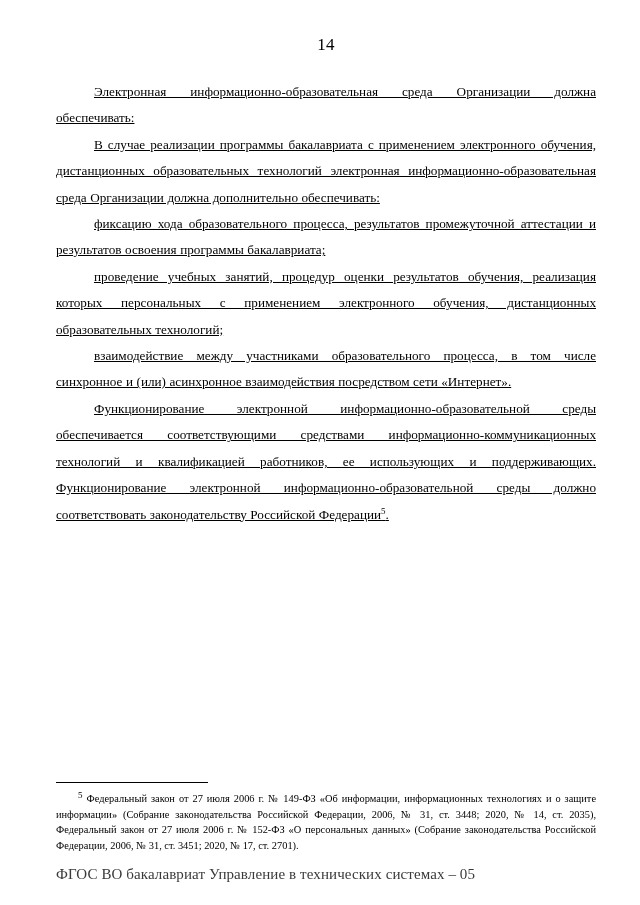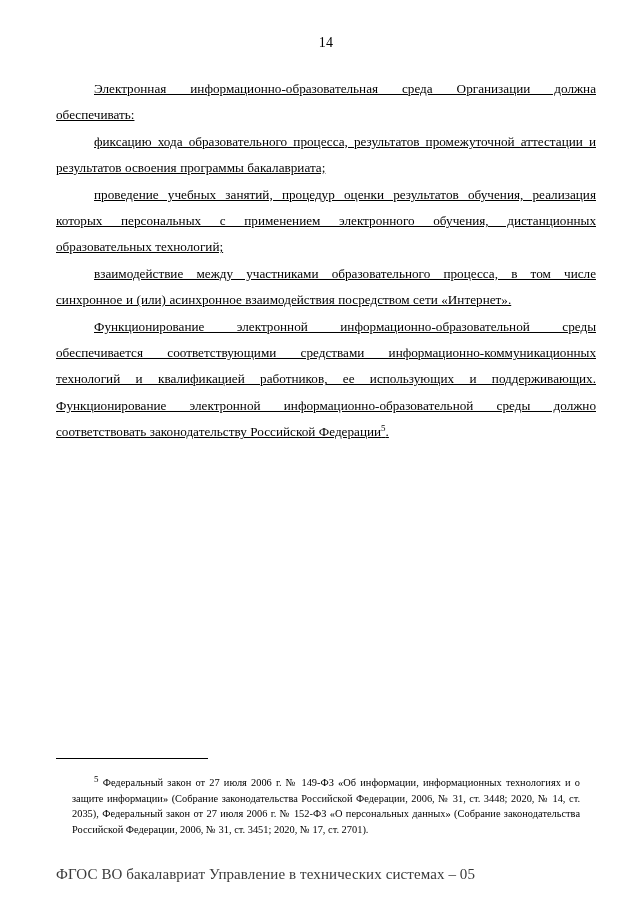--- a/index.html
+++ b/index.html
@@ -16,21 +16,21 @@
   }
   .page {
     position: relative;
     width: 640px;
     height: 905px;
     box-sizing: border-box;
     padding: 36px 44px 0 56px;
   }
   .page-number {
     text-align: center;
-    font-size: 14px;
+    font-size: 17px;
     line-height: 1;
     margin: 0 0 26px 0;
     letter-spacing: 0.2px;
   }
   .body-text p {
     margin: 0 0 0 0;
     font-size: 13.2px;
     line-height: 2.0;
     text-align: justify;
     text-indent: 38px;
@@ -54,40 +54,41 @@
     width: 152px;
     height: 0;
     border-top: 1px solid #000;
     margin: 0 0 8px 0;
   }
   .footnote-text {
     font-size: 10.4px;
     line-height: 1.48;
     text-align: justify;
     text-indent: 22px;
-    margin: 16px;
+    margin: 0;
   }
   .footer-line {
     position: absolute;
     left: 56px;
     bottom: 22px;
     font-size: 15px;
     color: #3a3a3a;
     letter-spacing: 0.1px;
   }
 </style>
 </head>
 <body>
 
 <div class="page">
 
   <div class="page-number">14</div>
 
   <div class="body-text">
     <p>Электронная информационно-образовательная среда Организации должна обеспечивать:</p>
+    <p>В случае реализации программы бакалавриата с применением электронного обучения, дистанционных образовательных технологий электронная информационно-образовательная среда Организации должна дополнительно обеспечивать:</p>
     <p>фиксацию хода образовательного процесса, результатов промежуточной аттестации и результатов освоения программы бакалавриата;</p>
     <p>проведение учебных занятий, процедур оценки результатов обучения, реализация которых персональных с применением электронного обучения, дистанционных образовательных технологий;</p>
     <p>взаимодействие между участниками образовательного процесса, в том числе синхронное и (или) асинхронное взаимодействия посредством сети «Интернет».</p>
     <p><span>Функционирование электронной информационно-образовательной среды обеспечивается соответствующими средствами информационно-коммуникационных технологий и квалификацией работников, ее использующих и поддерживающих. Функционирование электронной информационно-образовательной среды должно соответствовать законодательству Российской Федерации</span><span class="sup">5</span><span>.</span></p>
   </div>
 
   <div class="footnote-area">
     <div class="footnote-rule"></div>
     <p class="footnote-text"><span class="sup">5</span> <span>Федеральный закон от 27 июля 2006 г. № 149-ФЗ «Об информации, информационных технологиях и о защите информации» (Собрание законодательства Российской Федерации, 2006, № 31, ст. 3448; 2020, № 14, ст. 2035), Федеральный закон от 27 июля 2006 г. № 152-ФЗ «О персональных данных» (Собрание законодательства Российской Федерации, 2006, № 31, ст. 3451; 2020, № 17, ст. 2701).</span></p>
   </div>

